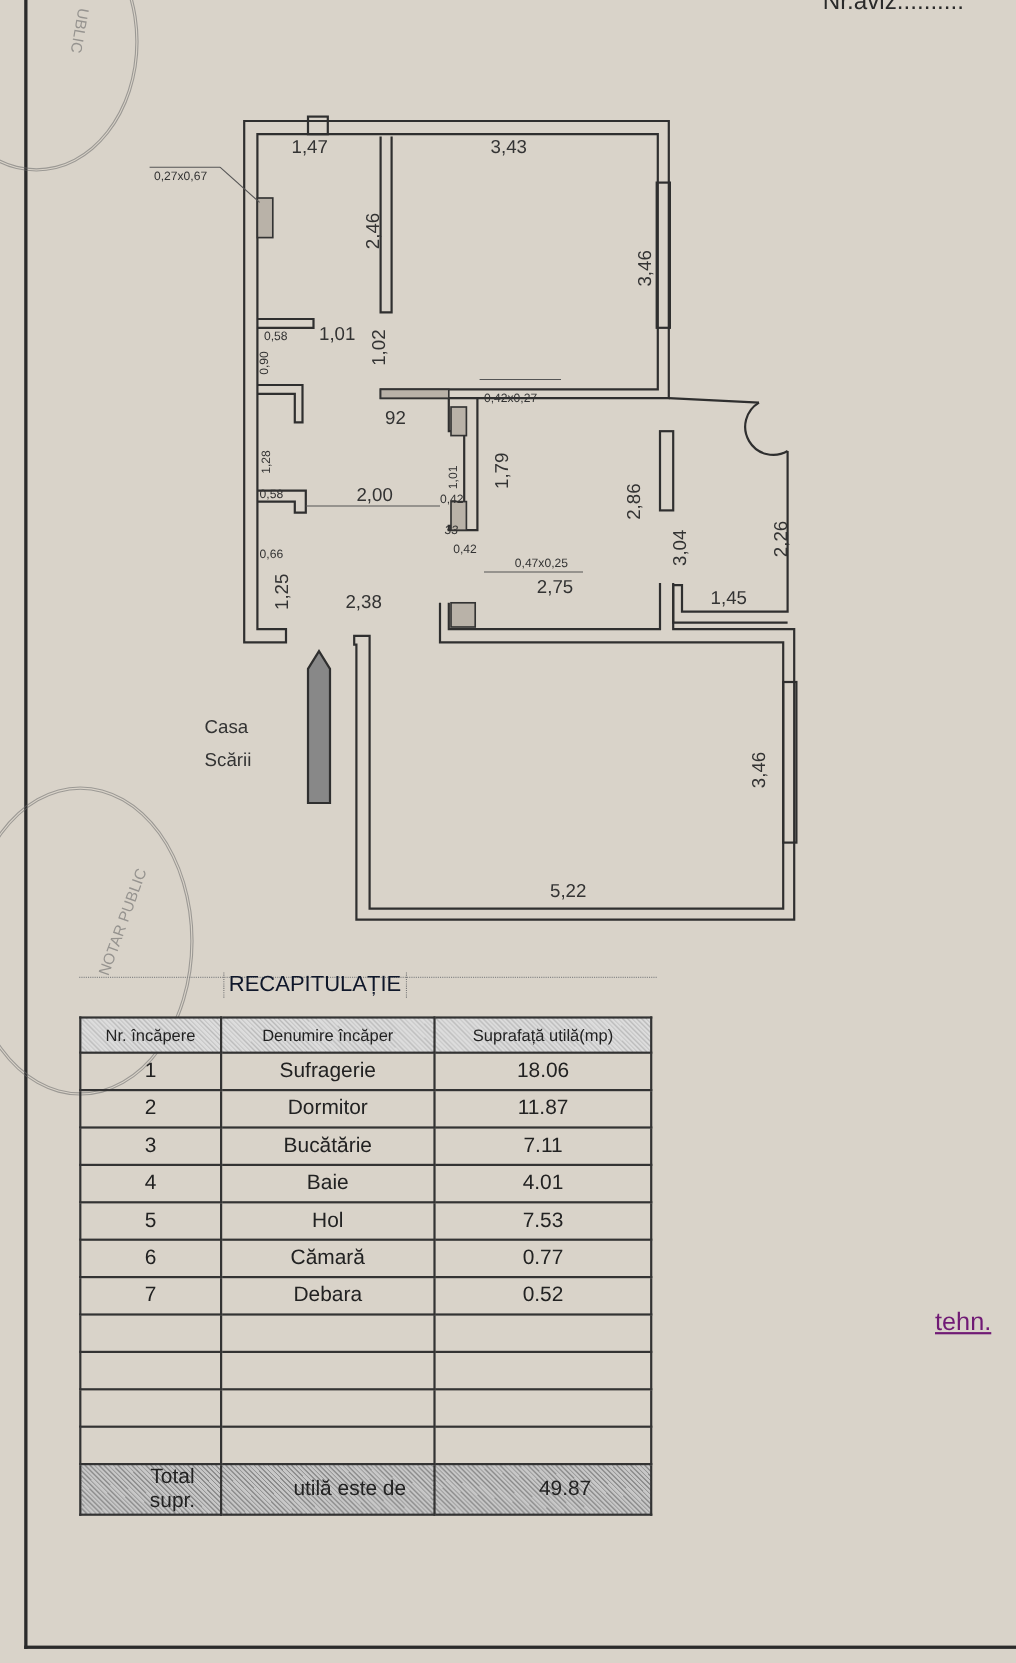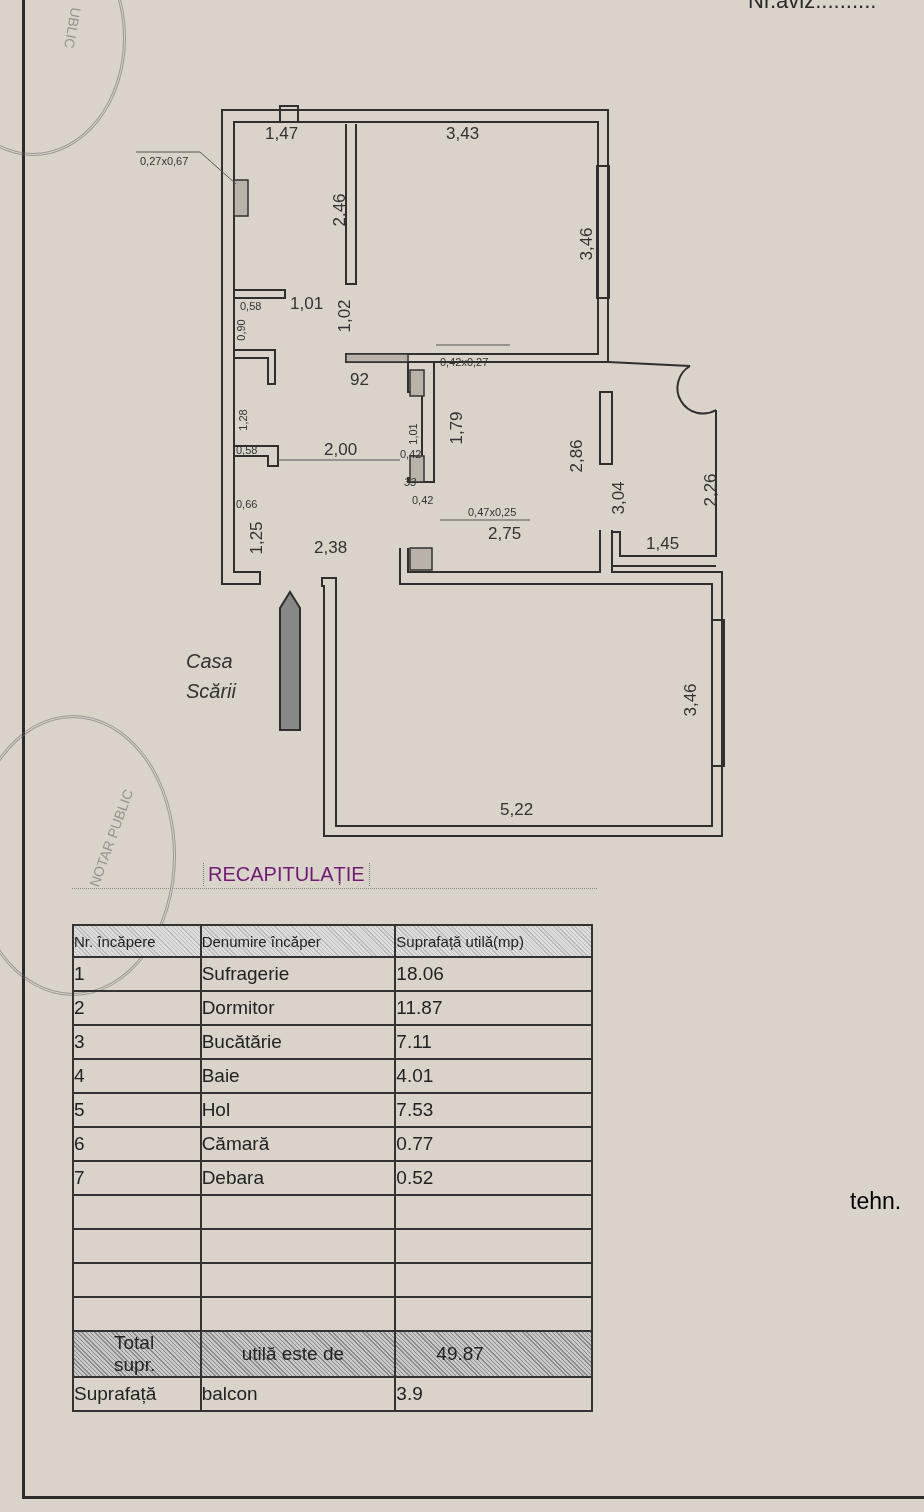--- a/index.html
+++ b/index.html
@@ -1,30 +1,30 @@
 <!DOCTYPE html>
 <html><head>
 <meta charset="utf-8">
 <style>
   html,body{margin:0;padding:0;}
   body{width:924px;height:1512px;background:#d9d3c9;position:relative;overflow:hidden;font-family:"Liberation Sans",sans-serif;color:#2a2a2a;}
   .frame{position:absolute;left:22px;top:-10px;width:930px;height:1506px;border-left:3px solid #2b2b2b;border-bottom:3px solid #2b2b2b;}
   .aviz{position:absolute;left:748px;top:-12px;font-size:22px;color:#2a2a2a;}
-  .tehn{position:absolute;left:850px;top:1188px;font-size:23px;color:#000000;}
+  .tehn{position:absolute;left:850px;top:1188px;font-size:23px;color:#701a75;text-decoration:underline;}
   .stamp{position:absolute;border:3px double #6a6a6a;border-radius:50%;opacity:.55;}
   .stamp-txt{position:absolute;color:#6a6a6a;font-size:14px;opacity:.6;}
   svg.plan{position:absolute;left:0;top:0;}
   .dim{position:absolute;font-size:17px;color:#333;white-space:nowrap;}
   .dim.sm{font-size:11px;}
   .dim.v{transform:rotate(-90deg);transform-origin:center;}
-  .casa{position:absolute;left:186px;top:646px;font-size:20px;line-height:30px;color:#333;font-style:italic;}
-  .recap{position:absolute;left:203px;top:863px;font-size:20px;color:#701a75;border-left:1px dotted #777;border-right:1px dotted #777;padding:0 4px;}
+  .casa{position:absolute;left:186px;top:646px;font-size:17px;line-height:30px;color:#333;}
+  .recap{position:absolute;left:203px;top:884px;font-size:20px;color:#0f172a;border-left:1px dotted #777;border-right:1px dotted #777;padding:0 4px;}
   .dotline{position:absolute;left:72px;top:888px;width:525px;border-top:1px dotted #888;}
   table.rec{position:absolute;left:72px;top:924px;border-collapse:collapse;width:521px;}
-  table.rec td{border:2px solid #333;height:32px;font-size:19px;padding:0;color:#222;}
+  table.rec td{border:2px solid #333;height:32px;text-align:center;font-size:19px;padding:0;color:#222;}
   table.rec td.c1{width:127px;}
   table.rec td.c2{width:196px;}
   table.rec td.c3{width:198px;}
   table.rec tr.head td{background:repeating-linear-gradient(45deg,#bbb 0 1px,#ddd 1px 3px);font-size:15px;height:30px;}
   table.rec tr.hatch td{background:repeating-linear-gradient(45deg,#8a8a8a 0 1px,#c8c8c8 1px 3px);padding-left:40px;}
   table.rec tr.hatch.dark td{background:repeating-linear-gradient(45deg,#777 0 1px,#b5b5b5 1px 3px);}
 </style>
 </head>
 <body>
 
@@ -177,19 +177,14 @@
   <tr>
         <td></td>
         <td></td>
         <td></td>
       </tr>
   <tr class="hatch">
     <td>Total supr.</td>
     <td>utilă este de</td>
     <td>49.87</td>
   </tr>
-  <tr>
-    <td>Suprafață</td>
-    <td>balcon</td>
-    <td>3.9</td>
-  </tr>
 </tbody>
   </table>
 
 </body></html>

